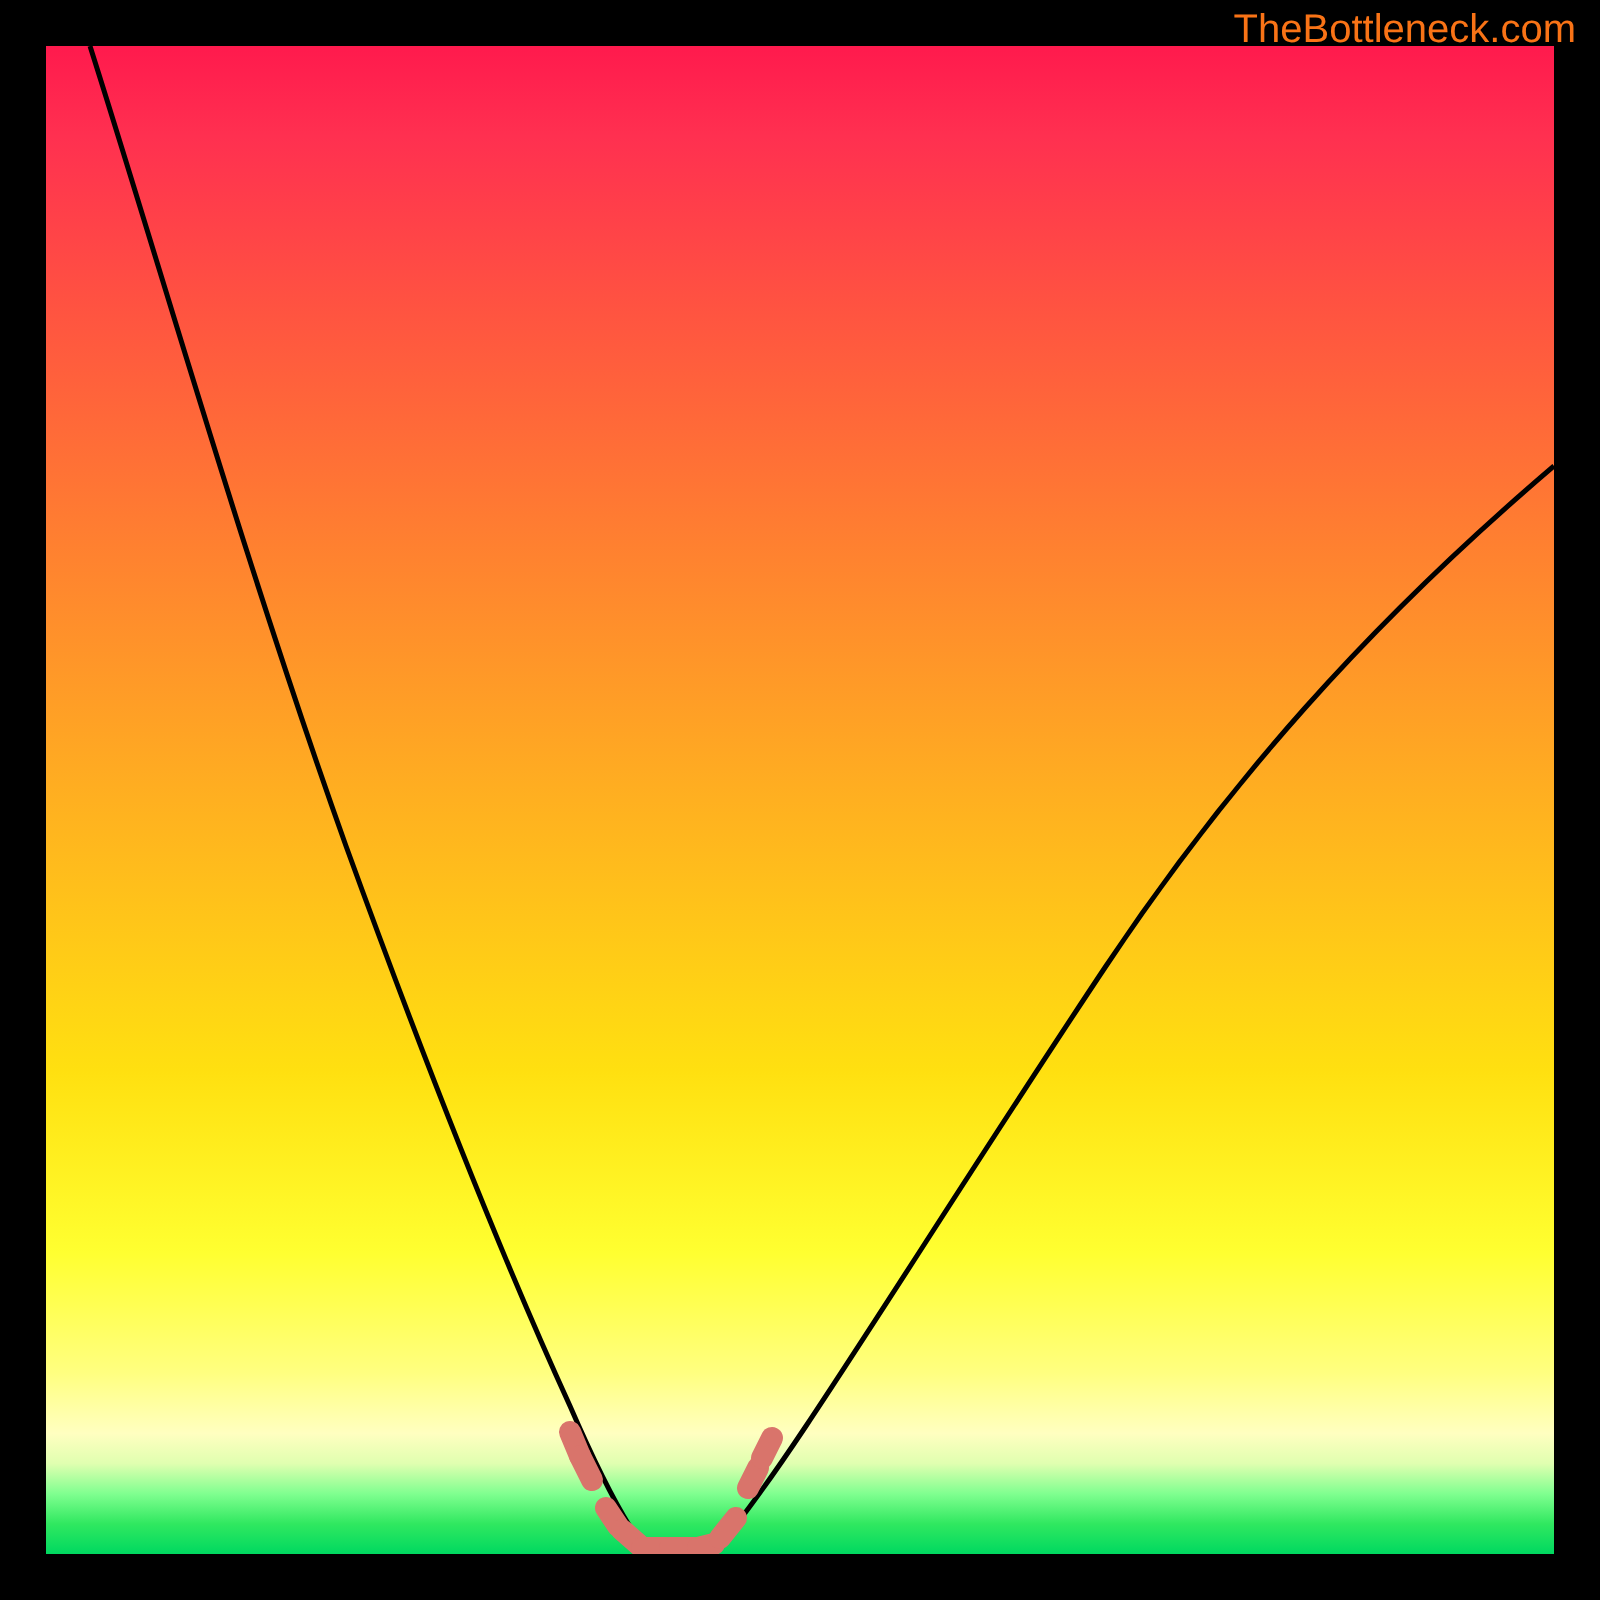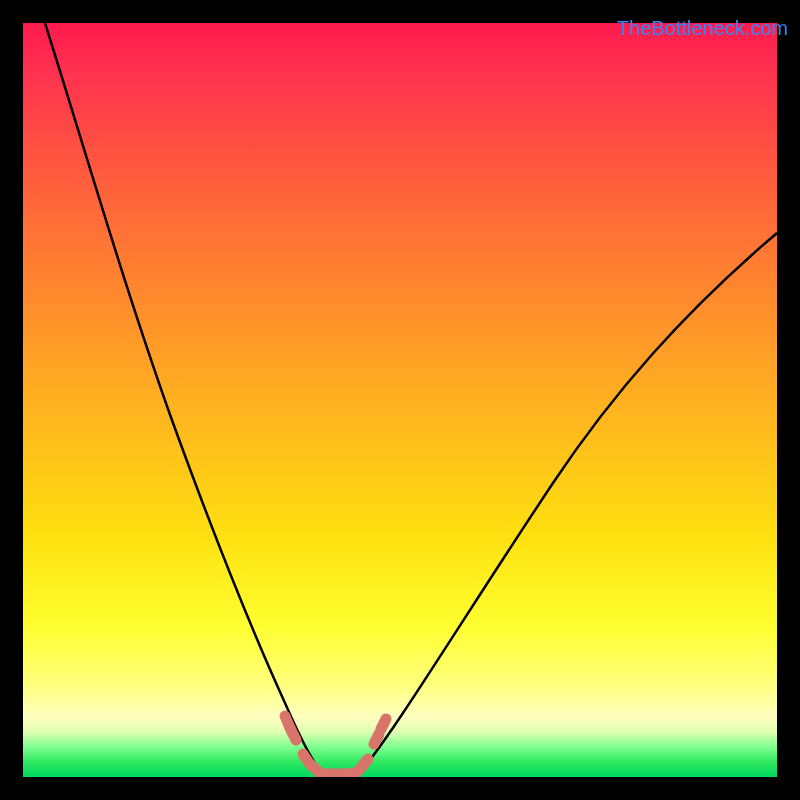--- a/index.html
+++ b/index.html
@@ -8,24 +8,23 @@
     width: 800px;
     height: 800px;
     background: #000;
     position: relative;
     font-family: Arial, sans-serif;
   }
   .watermark {
     position: absolute;
     top: 4px;
     right: 12px;
-    color: #3b82f6;
+    color: #f97316;
     font-size: 20px;
     z-index: 10;
-    margin-top: 13px;
   }
   .plot-area {
     position: absolute;
     left: 23px;
     top: 23px;
     width: 754px;
     height: 754px;
     overflow: hidden;
   }
   .gradient-bg {

